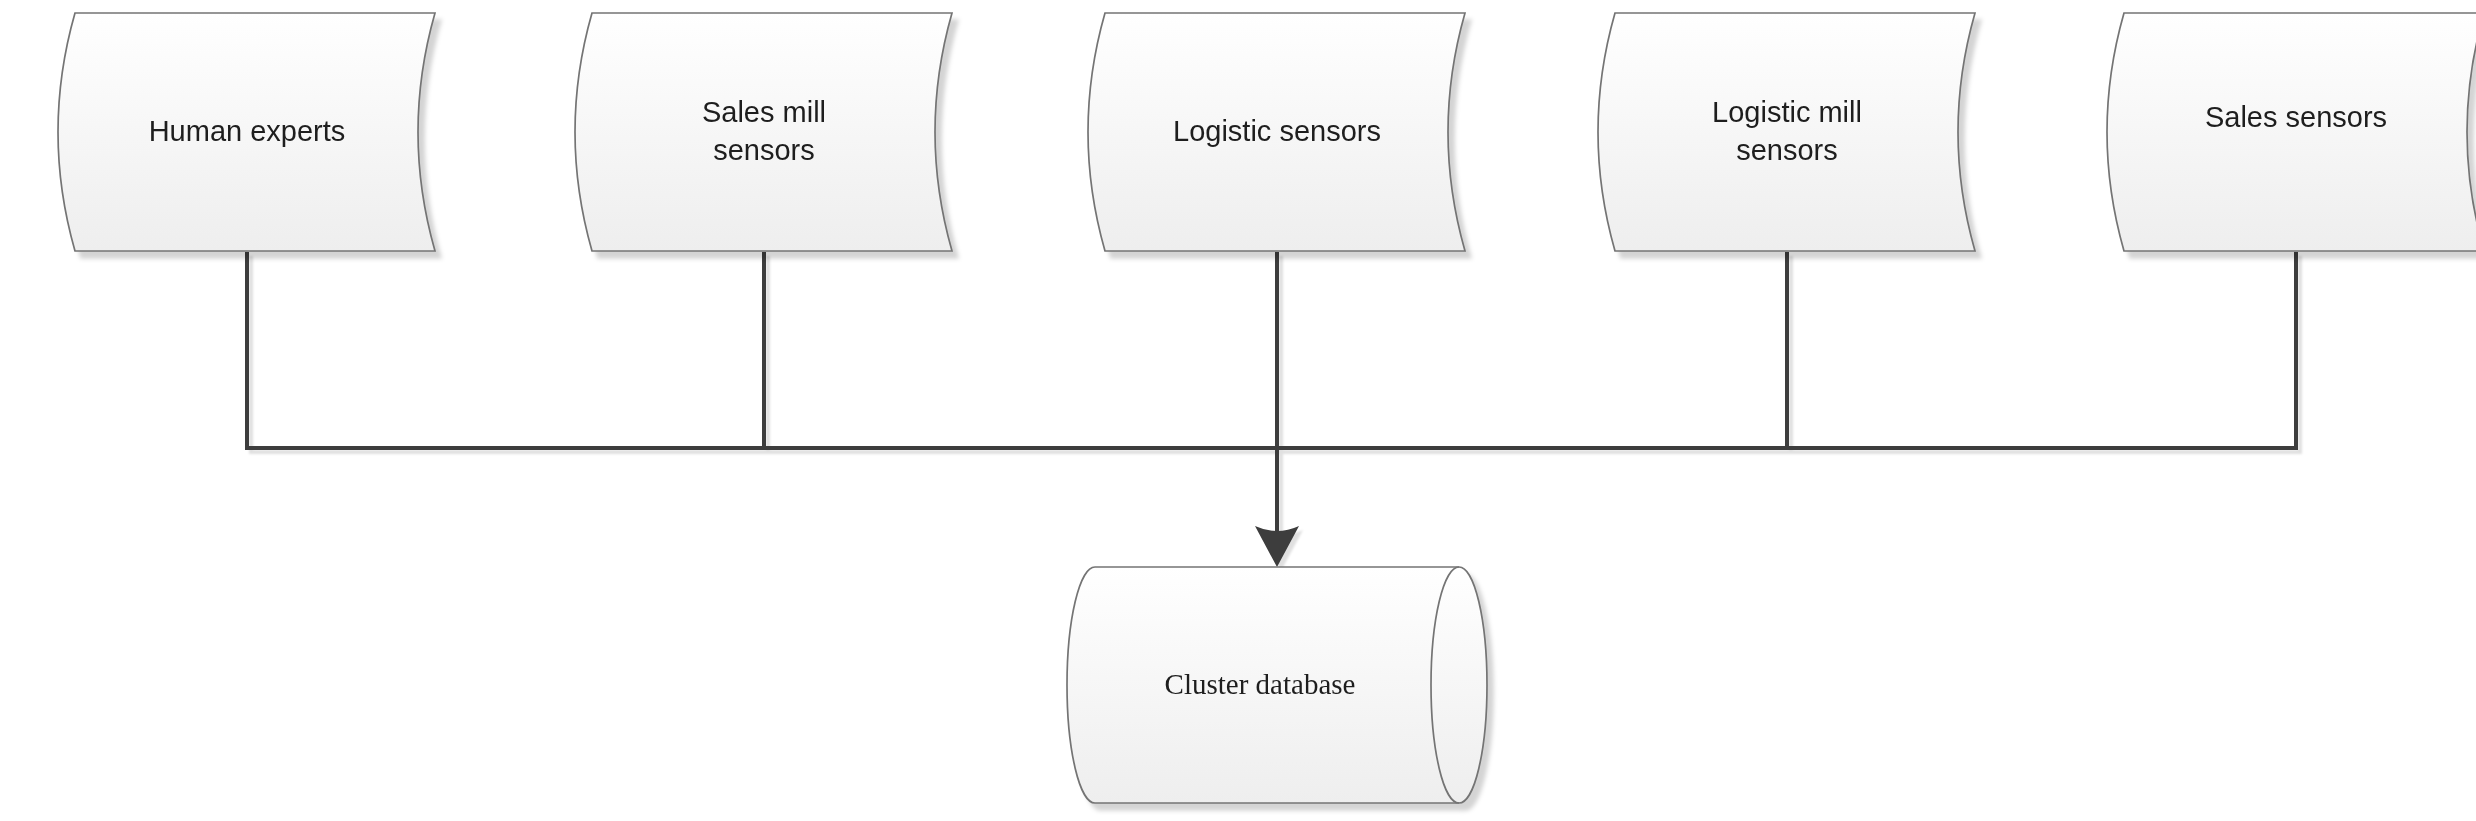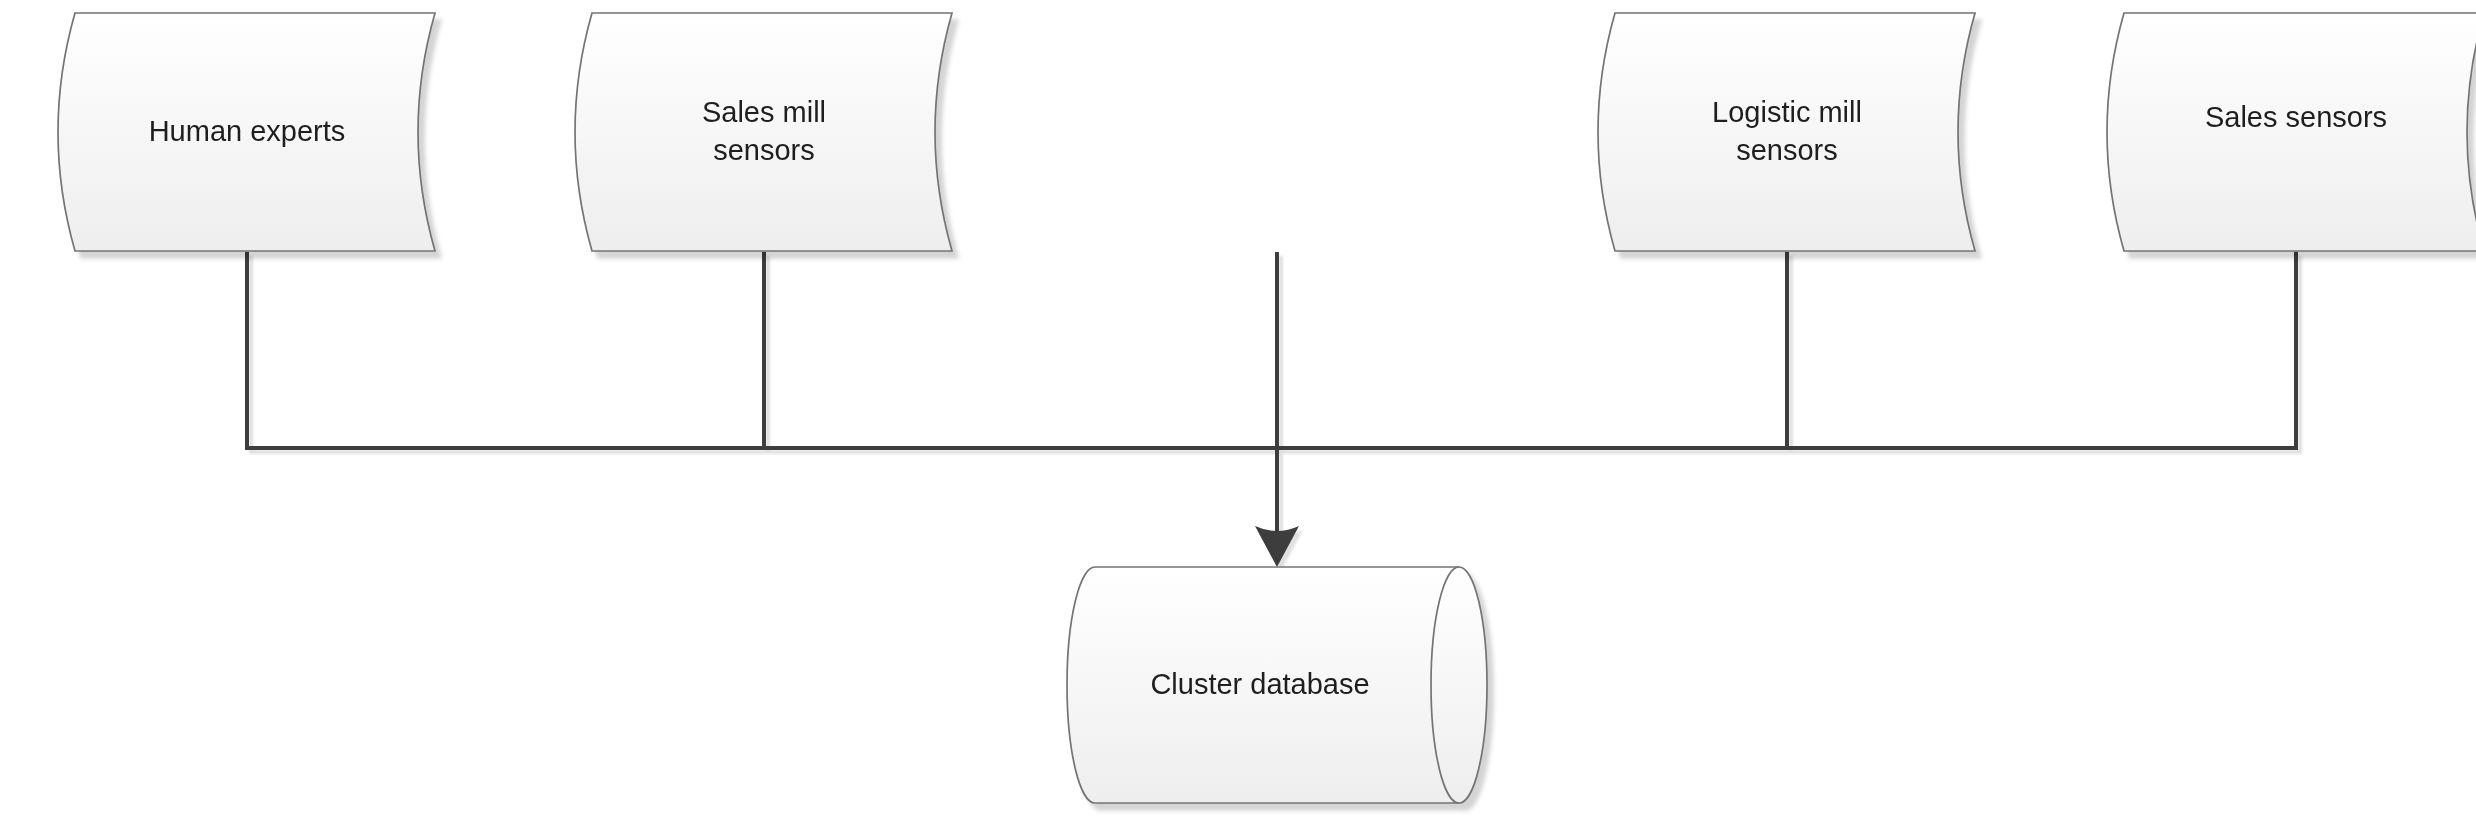--- a/index.html
+++ b/index.html
@@ -33,21 +33,21 @@
   .cyl-shape{
     stroke:var(--border-color,#747474);
     stroke-width:1.7;
     fill:url(#nodeGrad);
   }
   .cyl-inner{
     stroke:var(--border-color,#747474);
     stroke-width:1.7;
     fill:none;
   }
-  .db-label{padding-right:34px;}
+  .db-label{padding-right:34px;font-family:Liberation Serif, serif;}
   .connectors{
     position:absolute;left:0;top:0;
     filter:drop-shadow(4px 4px 1px rgba(0,0,0,0.12));
   }
   .conn{
     stroke:var(--line-color,#3d3d3d);
     stroke-width:4;
     fill:none;
     stroke-linejoin:miter;
   }
@@ -88,20 +88,26 @@
   </div>
 
   <div class="node" style="left:545px;top:12px;width:380px;height:240px">
     <svg width="380" height="240" viewBox="0 0 380 240">
       <path class="stored-shape" d="M 18 1 L 378 1 Q 344 120 378 239 L 18 239 Q -16 120 18 1 Z"></path>
     </svg>
     <div class="label">Sales mill
 sensors</div>
   </div>
 
+  <div class="node" style="left:1058px;top:12px;width:380px;height:240px">
+    <svg width="380" height="240" viewBox="0 0 380 240">
+      <path class="stored-shape" d="M 18 1 L 378 1 Q 344 120 378 239 L 18 239 Q -16 120 18 1 Z"></path>
+    </svg>
+    <div class="label">Logistic sensors</div>
+  </div>
 
   <div class="node" style="left:1568px;top:12px;width:380px;height:240px">
     <svg width="380" height="240" viewBox="0 0 380 240">
       <path class="stored-shape" d="M 18 1 L 378 1 Q 344 120 378 239 L 18 239 Q -16 120 18 1 Z"></path>
     </svg>
     <div class="label">Logistic mill
 sensors</div>
   </div>
 
   <div class="node" style="left:2077px;top:12px;width:380px;height:212px">

